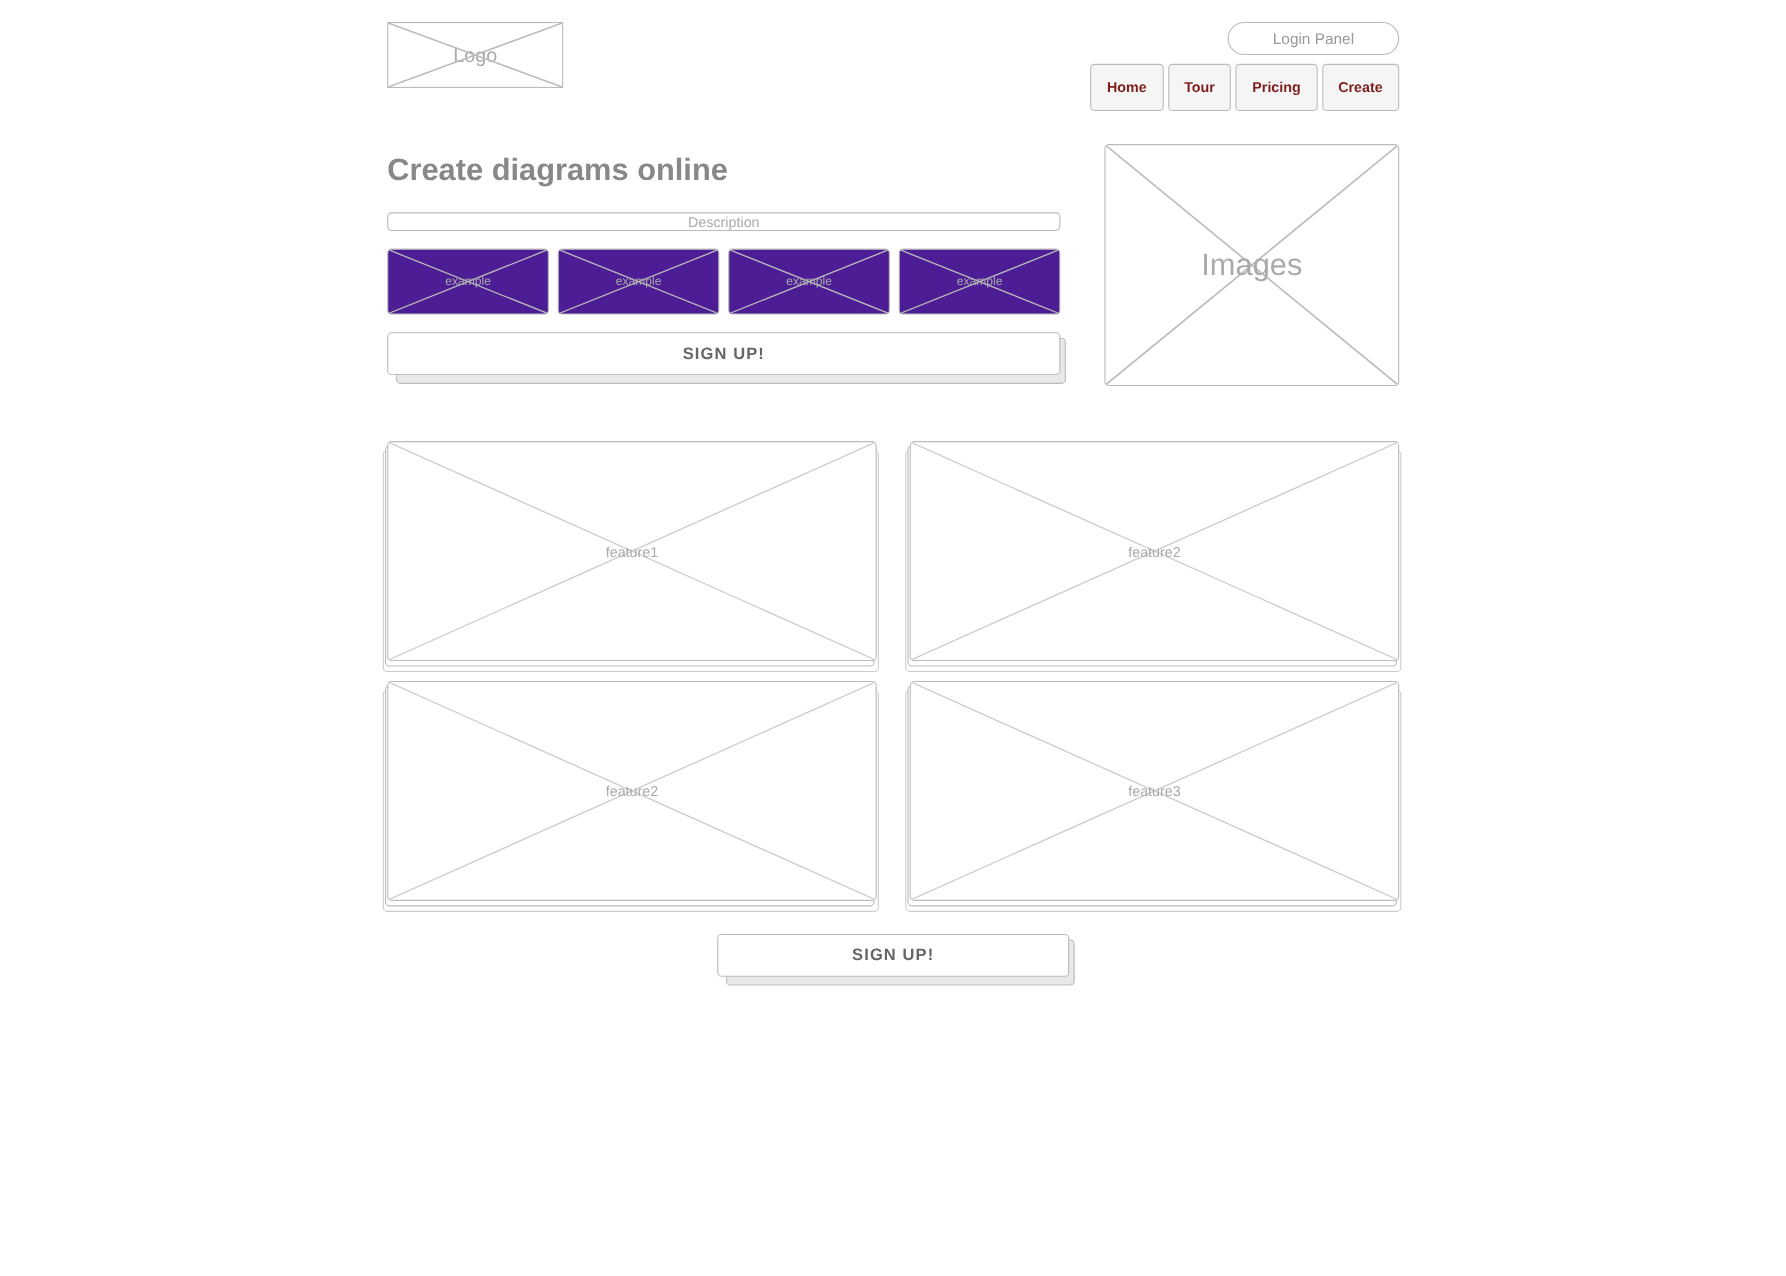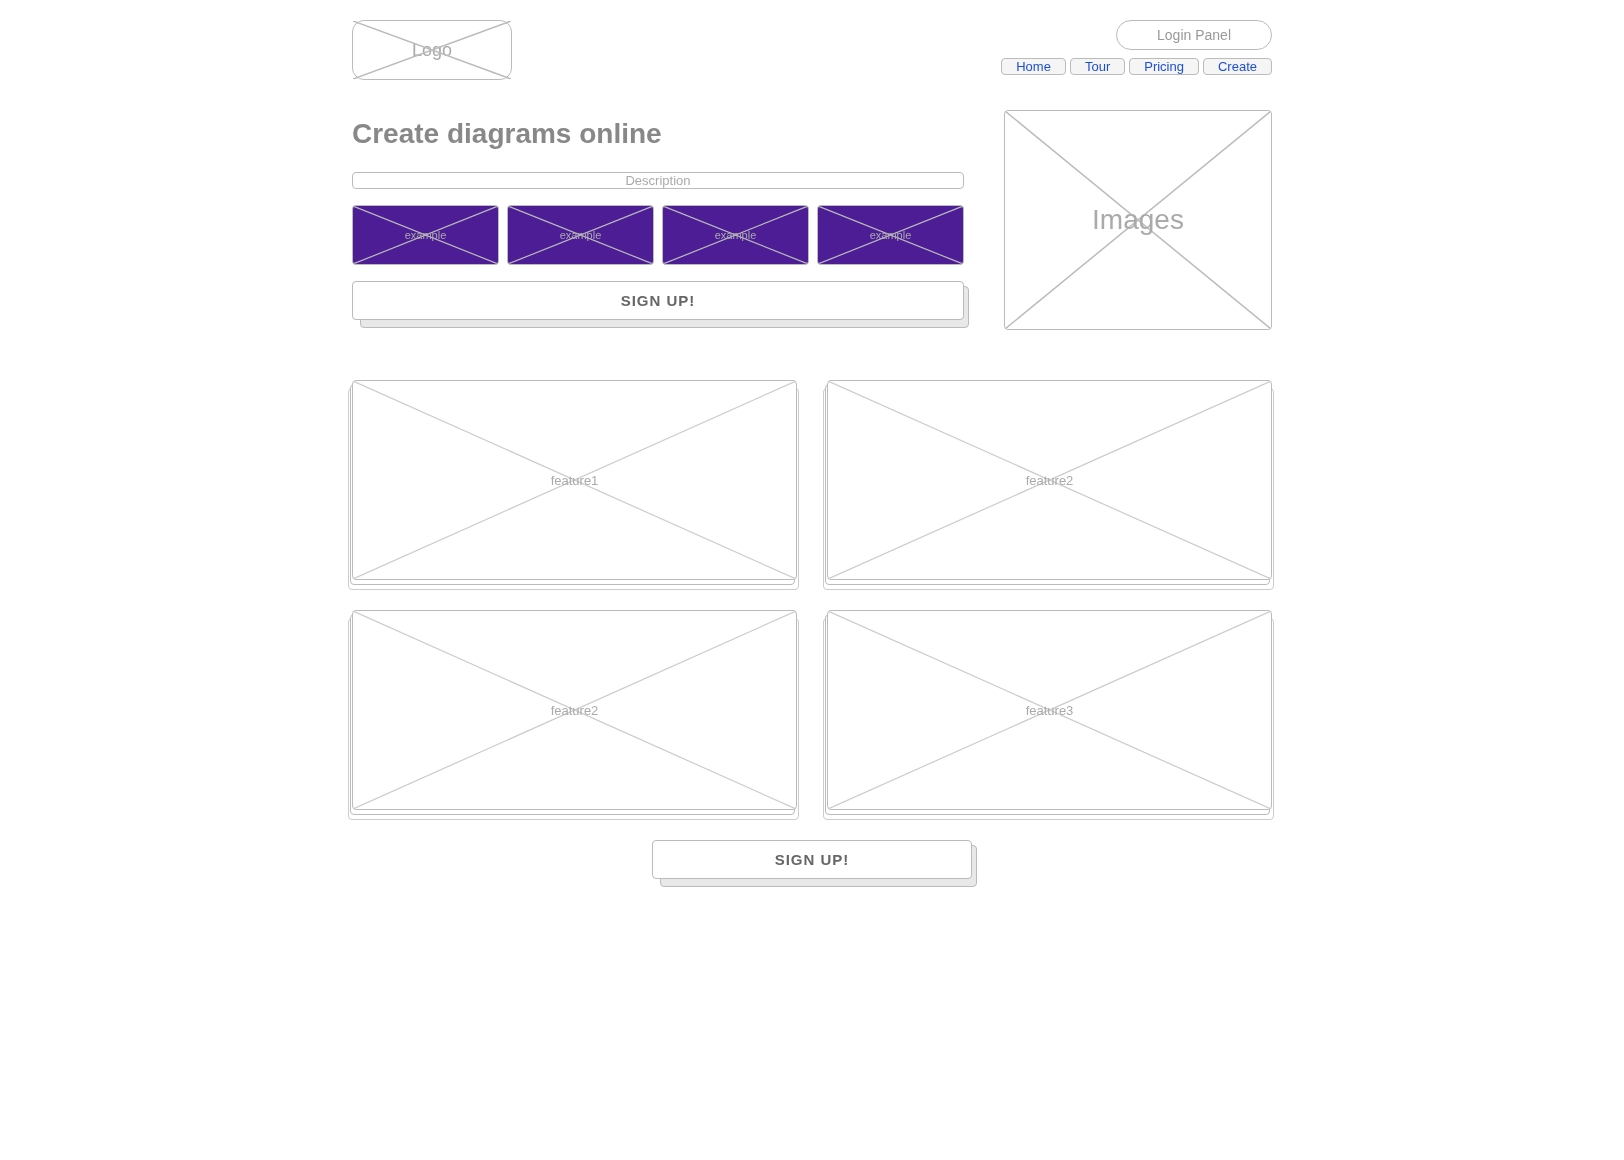--- a/index.html
+++ b/index.html
@@ -21,21 +21,21 @@
       display: flex;
       justify-content: space-between;
       align-items: flex-start;
       margin-bottom: 30px;
     }
 
     .logo-box {
       width: 160px;
       height: 60px;
       border: 1.5px solid #bbb;
-      border-radius: 12px;
+      border-radius: 0;
       position: relative;
       display: flex;
       align-items: center;
       justify-content: center;
       color: #aaa;
       font-size: 18px;
     }
     .logo-box::before, .logo-box::after {
       content: '';
       position: absolute;
@@ -59,25 +59,26 @@
     }
 
     .nav-links {
       display: flex;
       gap: 4px;
     }
 
     .nav-link {
       border: 1.5px solid #bbb;
       border-radius: 4px;
-      padding: 0 14px;
-      color: #1d4ed8;
+      padding: 13px 14px;
+      color: #7f1d1d;
       font-size: 13px;
       background: #f5f5f5;
       cursor: pointer;
+      font-weight: bold;
     }
 
     
     .hero {
       display: flex;
       gap: 40px;
       margin-bottom: 50px;
       align-items: flex-end;
     }
 
@@ -196,21 +197,21 @@
       position: absolute;
       top: 0; left: 0;
       width: 100%;
       height: 100%;
     }
 
     
     .features-section {
       display: flex;
       flex-direction: column;
-      gap: 30px;
+      gap: 18px;
       margin-bottom: 30px;
     }
 
     .features-row {
       display: flex;
       gap: 30px;
     }
 
     .feature-card {
       flex: 1;

